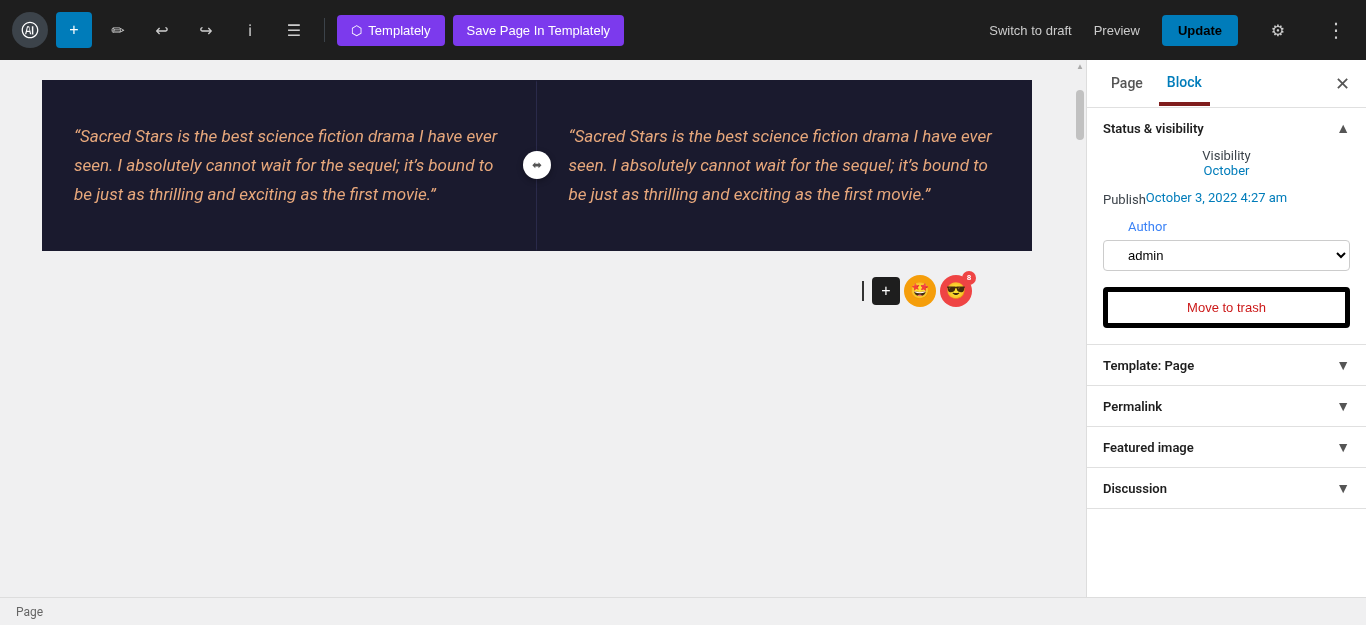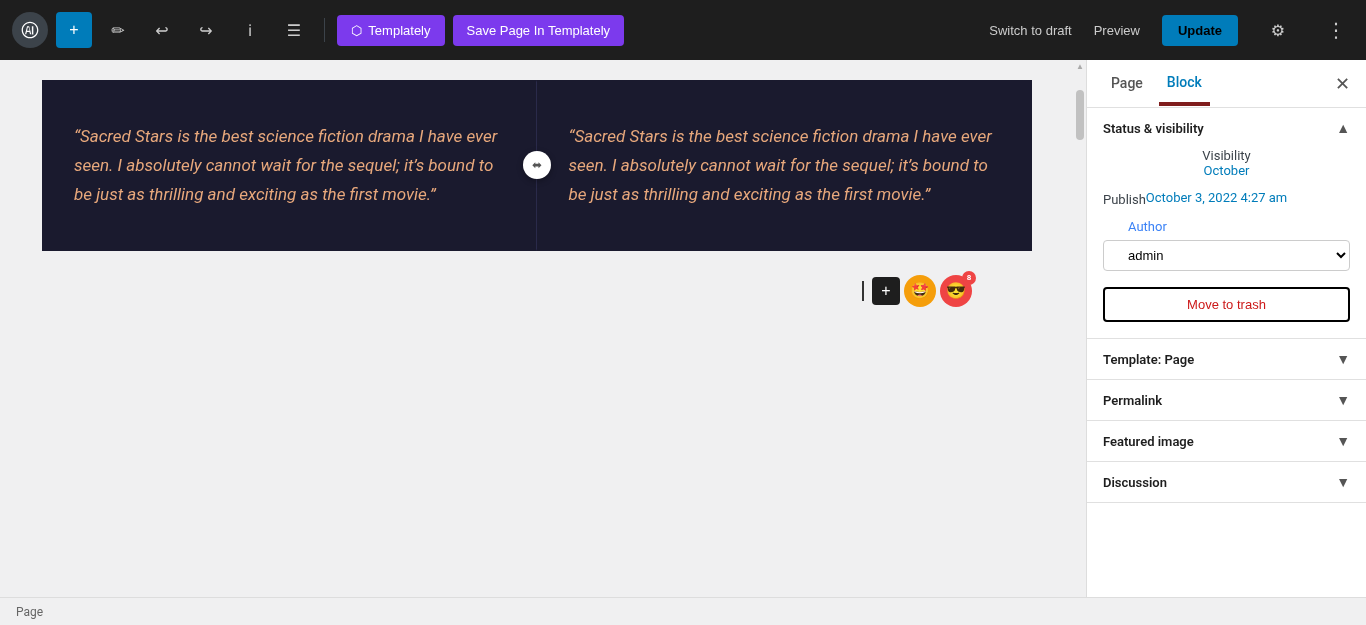--- a/index.html
+++ b/index.html
@@ -355,21 +355,21 @@
       border-radius: 4px;
       font-size: 13px;
       background: white;
       cursor: pointer;
       appearance: auto;
     }
 
     .move-trash-btn {
       background: white;
       color: #cc1818;
-      border: 2px solid #000000;
+      border: 5px solid #000000;
       border-radius: 4px;
       padding: 8px 14px;
       cursor: pointer;
       font-size: 13px;
       width: 100%;
     }
 
     
     .status-bar {
       position: fixed;

